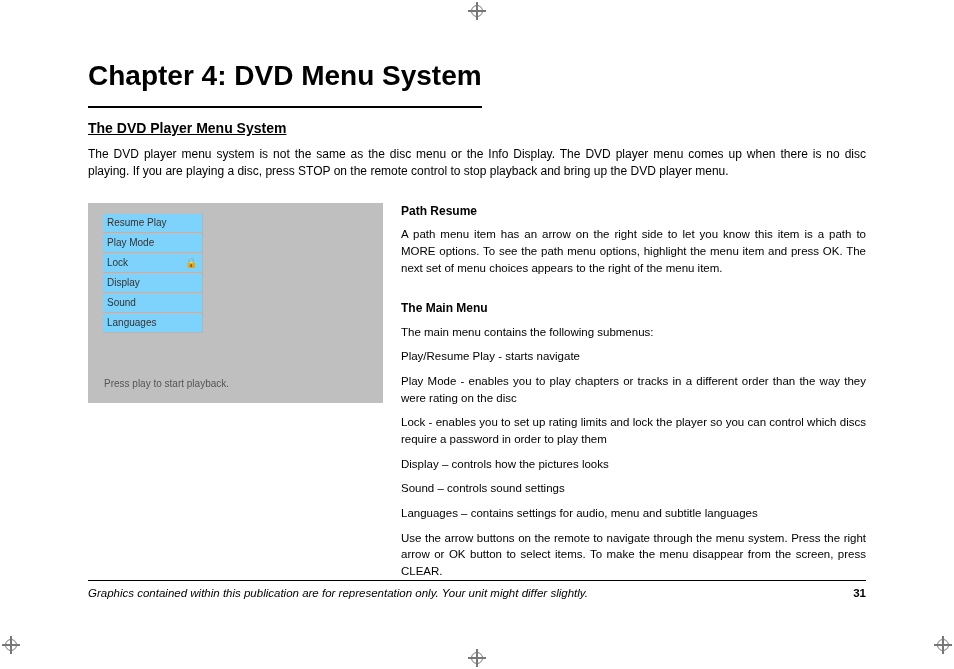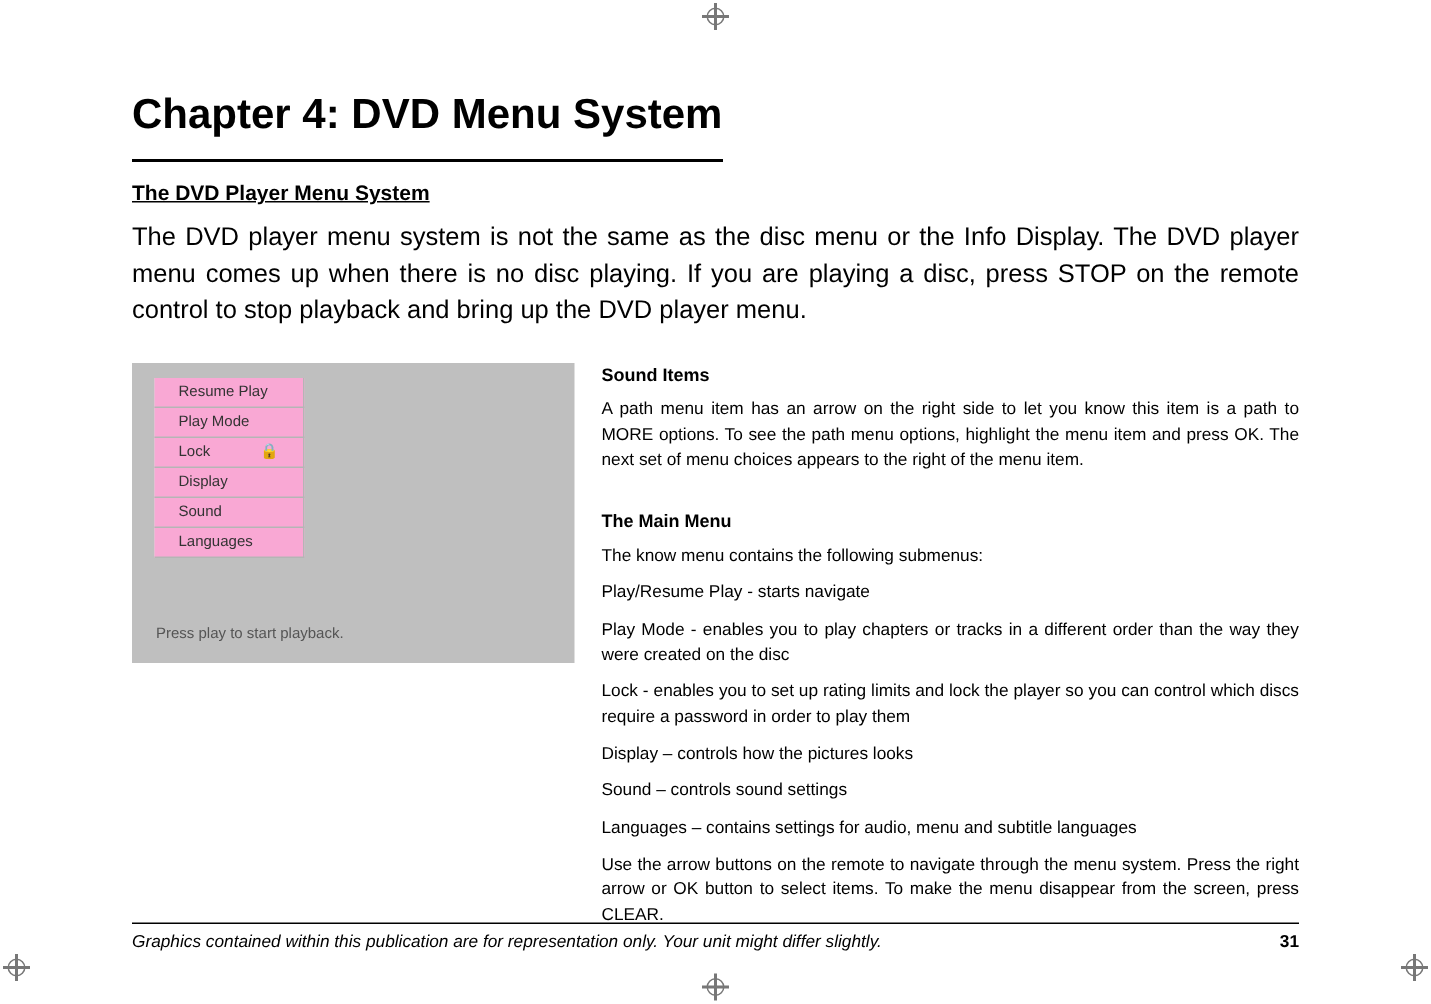--- a/index.html
+++ b/index.html
@@ -30,21 +30,21 @@
     padding-bottom: 14px;
     margin: 0 0 6px 0;
   }
   .section-title {
     font-weight: 700;
     font-size: 14px;
     text-decoration: underline;
     margin: 6px 0 10px 0;
   }
   .intro {
-    font-size: 17px;
+    font-size: 12px;
     line-height: 1.45;
     text-align: justify;
     margin: 8px 0 22px 0;
   }
   .two-col {
     display: flex;
     gap: 18px;
   }
   .figure {
     width: 295px;
@@ -57,24 +57,24 @@
     position: absolute;
     left: 15px;
     top: 10px;
     width: 100px;
     background: #e5e5e5;
   }
   .menu-row {
     height: 19px;
     line-height: 19px;
     font-size: 10px;
-    padding: 0 16px;
+    padding: 0 4px;
     border-bottom: 1px solid #b5b5b5;
     border-right: 1px solid #b5b5b5;
-    background: #f9a8d4;
+    background: #7dd3fc;
     display: flex;
     justify-content: space-between;
     align-items: center;
     color: #333;
     font-family: Verdana, Arial, sans-serif;
   }
   .menu-row:last-child { border-bottom: 1px solid #b5b5b5; }
   .lock-icon {
     font-size: 10px;
     color: #666;
@@ -112,21 +112,21 @@
   .right-col p {
     margin: 0 0 8px 0;
     text-align: justify;
   }
   .ul-b {
   }
   .footer {
     position: absolute;
     left: 88px;
     width: 778px;
-    top: 615px;
+    top: 580px;
     border-top: 1px solid #000;
     font-size: 11.5px;
     padding-top: 6px;
     display: flex;
     justify-content: space-between;
     font-style: italic;
   }
   .footer .pagenum {
     font-style: normal;
     font-weight: 700;
@@ -199,28 +199,28 @@
             <span>Sound</span>
           </div>
         <div class="menu-row">
             <span>Languages</span>
           </div>
       </div>
       <div class="figure-caption">Press play to start playback.</div>
     </div>
 
     <div class="right-col">
-      <h4>Sound Items</h4>
+      <h4>Path Resume</h4>
       <p>A path menu item has an arrow on the right side to let you know this item is a path to MORE options. To see the path menu options, highlight the menu item and press OK. The next set of menu choices appears to the right of the menu item.</p>
 
       <h4 class="pad-top">The Main Menu</h4>
-      <p>The know menu contains the following submenus:</p>
+      <p>The main menu contains the following submenus:</p>
 
       <p><span class="ul-b">Play/Resume Play</span><span> - starts navigate</span></p>
-      <p><span class="ul-b">Play Mode</span><span> - enables you to play chapters or tracks in a different order than the way they were created on the disc</span></p>
+      <p><span class="ul-b">Play Mode</span><span> - enables you to play chapters or tracks in a different order than the way they were rating on the disc</span></p>
       <p><span class="ul-b">Lock</span><span> - enables you to set up rating limits and lock the player so you can control which discs require a password in order to play them</span></p>
       <p><span class="ul-b">Display</span><span> – controls how the pictures looks</span></p>
       <p><span class="ul-b">Sound</span><span> – controls sound settings</span></p>
       <p><span class="ul-b">Languages</span><span> – contains settings for audio, menu and subtitle languages</span></p>
 
       <p>Use the arrow buttons on the remote to navigate through the menu system. Press the right arrow or OK button to select items. To make the menu disappear from the screen, press CLEAR.</p>
     </div>
   </div>
 </div>
 

